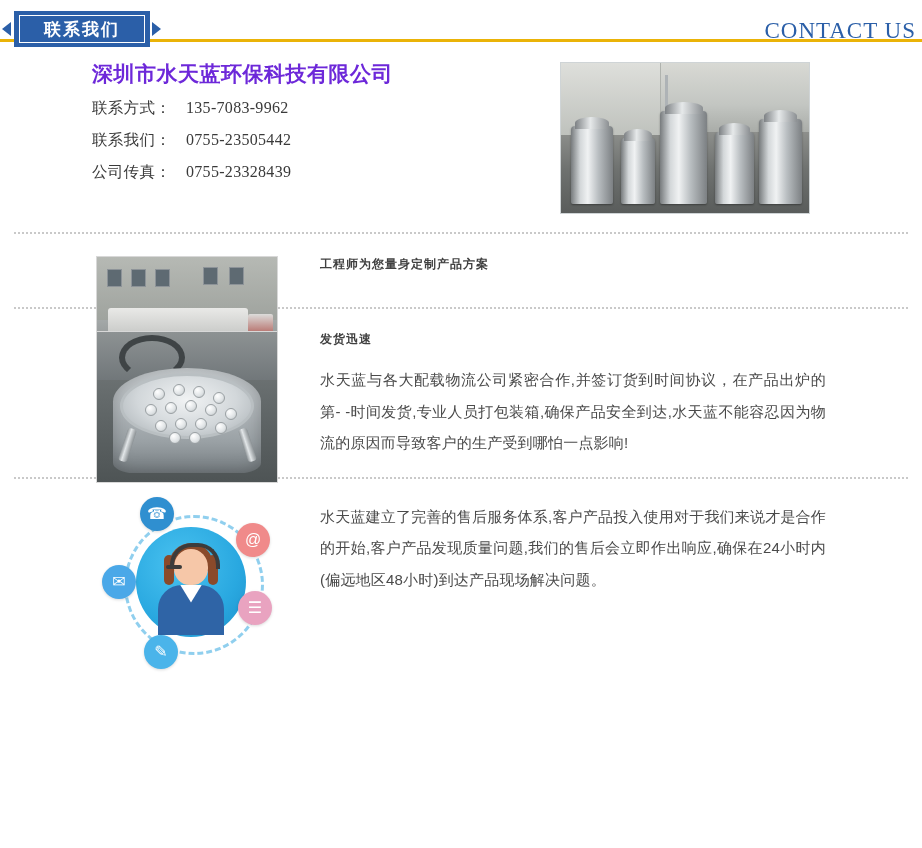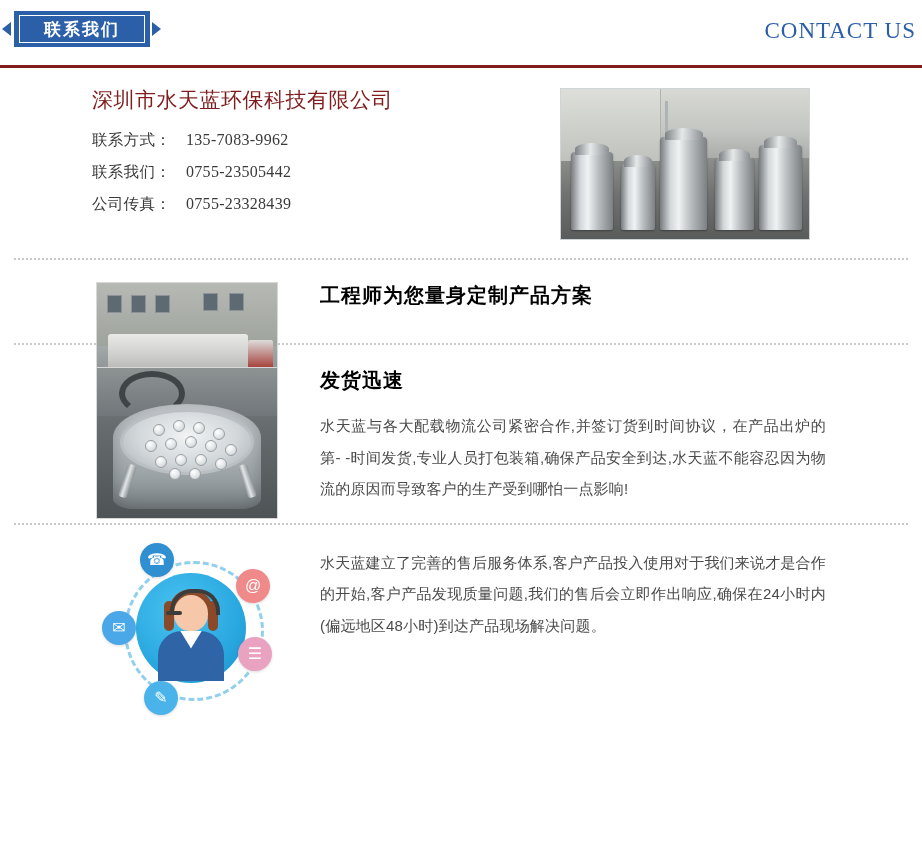--- a/index.html
+++ b/index.html
@@ -11,22 +11,22 @@
     height: 848px;
     background: #ffffff;
     font-family: "Liberation Sans", sans-serif;
     color: #333333;
     overflow: hidden;
   }
 
   
   .header {
     position: relative;
-    height: 68px;
-    border-bottom: 3px solid #7f1d1d;
+    height: 42px;
+    border-bottom: 3px solid #eab308;
     box-sizing: border-box;
   }
   .header-tab {
     position: absolute;
     left: 14px;
     top: 11px;
     width: 136px;
     height: 36px;
     background: #2b5fa8;
     border: 2px solid #2b5fa8;
@@ -85,24 +85,24 @@
     height: 190px;
     box-sizing: border-box;
   }
   .contact-text {
     position: absolute;
     left: 92px;
     top: 18px;
   }
   .company-name {
     font-size: 21px;
-    font-weight: normal;
-    color: #7f1d1d;
+    font-weight: bold;
+    color: #6d28d9;
     letter-spacing: 0.5px;
-    margin-bottom: 16px;
+    margin-bottom: 10px;
   }
   .contact-line {
     font-size: 15.5px;
     color: #3a3a3a;
     margin-bottom: 11px;
     letter-spacing: 0.3px;
   }
   .contact-line .val {
     font-family: "Liberation Serif", serif;
     font-size: 16px;
@@ -186,22 +186,22 @@
     overflow: hidden;
     border: 1px solid #d8d8d8;
     box-sizing: border-box;
     background: #9b9b9b;
   }
   .feature-body {
     margin-left: 320px;
     margin-right: 96px;
   }
   .feature-title {
-    color: #000000;
-    font-size: 20px;
+    color: #404040;
+    font-size: 12px;
     font-weight: bold;
     letter-spacing: 1px;
     margin-bottom: 16px;
   }
   .feature-text {
     font-size: 15px;
     color: #4a4a4a;
     line-height: 2.1;
     letter-spacing: 0.2px;
     text-align: justify;

